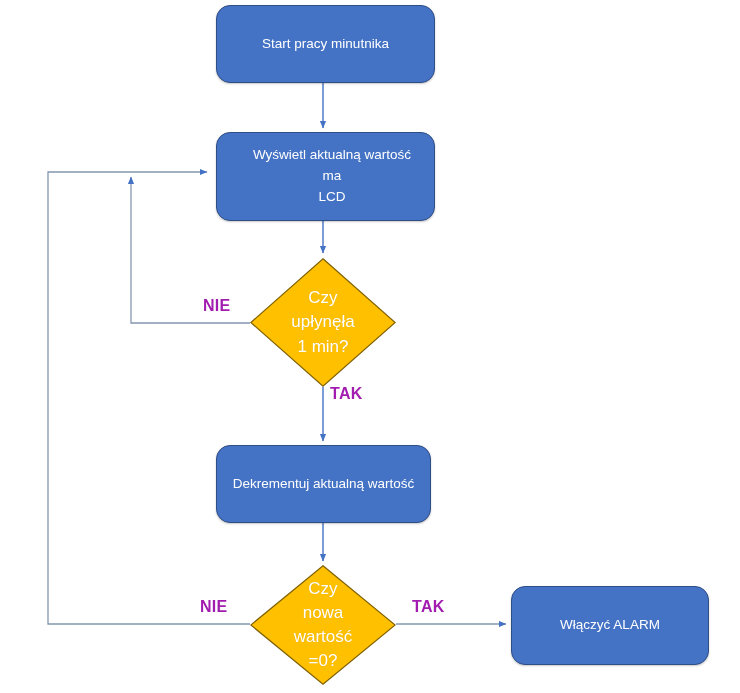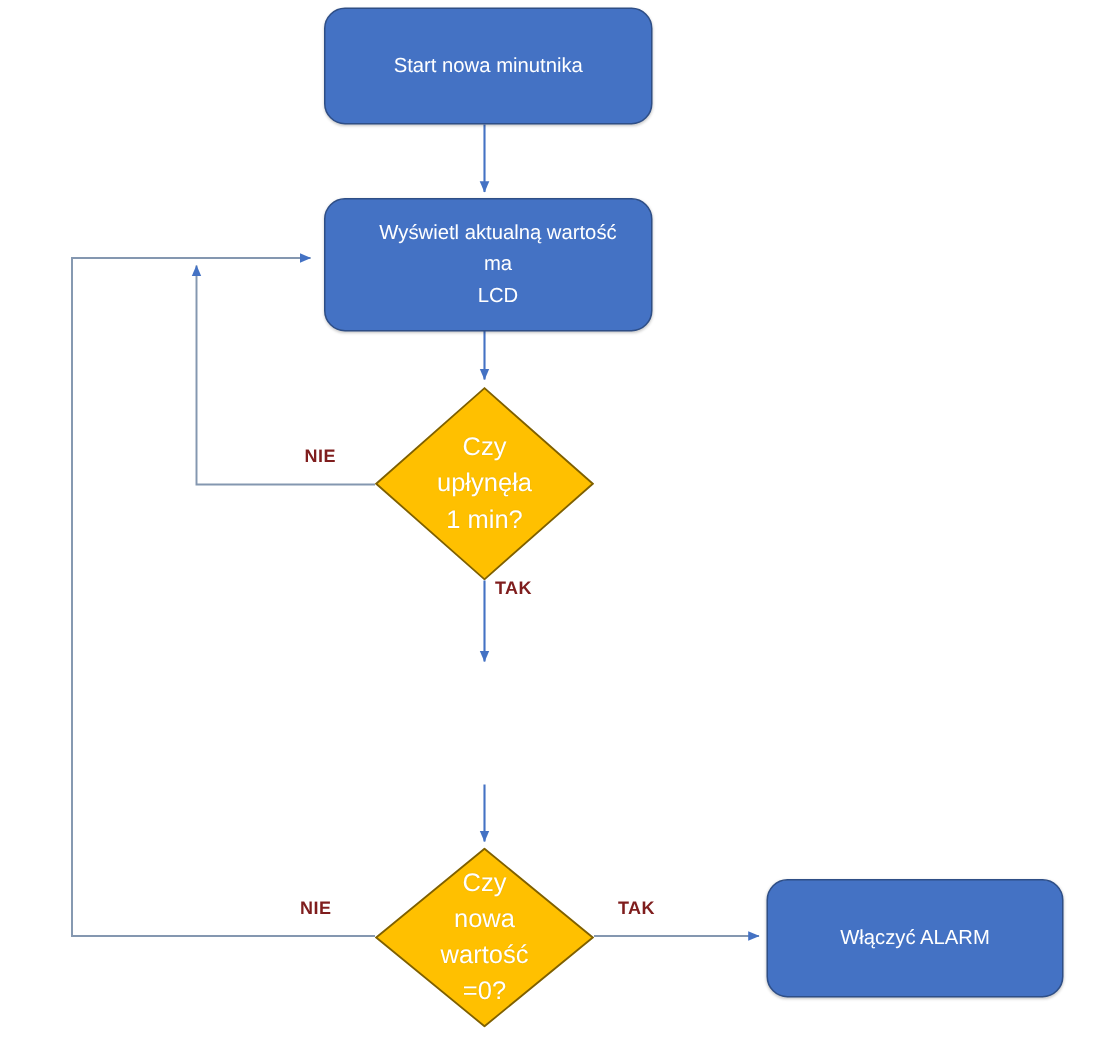--- a/index.html
+++ b/index.html
@@ -60,22 +60,22 @@
     position: relative;
     z-index: 2;
     color: #ffffff;
     font-size: 17px;
     line-height: 1.42;
     white-space: pre-line;
     text-shadow: 0 0 1px rgba(0,0,0,0.12);
   }
   .edge-label {
     position: absolute;
-    color: #7f1d1d;
-    font-size: 12px;
+    color: #a21caf;
+    font-size: 16px;
     font-weight: bold;
     letter-spacing: 0.3px;
     white-space: nowrap;
   }
 </style>
 </head>
 <body>
 
 <div id="canvas">
 
@@ -98,37 +98,40 @@
     <path d="M323,387 L323,441" fill="none" stroke="#4472C4" stroke-width="1.4" marker-end="url(#arrow-blue)"></path>
 
     <path d="M323,523 L323,561" fill="none" stroke="#4472C4" stroke-width="1.4" marker-end="url(#arrow-blue)"></path>
 
     <path d="M250,624 L48,624 L48,172 L207,172" fill="none" stroke="#8497B0" stroke-width="1.3" marker-end="url(#arrow-grey)"></path>
 
     <path d="M396,624 L506,624" fill="none" stroke="#8497B0" stroke-width="1.3" marker-end="url(#arrow-grey)"></path>
   </svg>
 
   <div class="node process" style="left:216px; top:5px; width:219px; height:78px;">
-    <span class="label">Start nowa minutnika</span>
+    <span class="label">Start pracy minutnika</span>
   </div>
 
   <div class="node process" style="left:216px; top:132px; width:219px; height:89px;padding-left:27px;">
     <span class="label">Wyświetl aktualną wartość ma
 LCD</span>
   </div>
 
   <div class="node decision" style="left:250px; top:258px; width:146px; height:129px;">
     <svg class="diamond-shape" viewBox="0 0 146 129" preserveAspectRatio="none" xmlns="http://www.w3.org/2000/svg">
       <polygon points="73,0.8 145.2,64.5 73,128.2 0.8,64.5" fill="#FFC000" stroke="#7F6000" stroke-width="1.2"></polygon>
     </svg>
     <span class="label">Czy
 upłynęła
 1 min?</span>
   </div>
 
+  <div class="node process" style="left:216px; top:445px; width:215px; height:78px;">
+    <span class="label">Dekrementuj aktualną wartość</span>
+  </div>
 
   <div class="node decision" style="left:250px; top:565px; width:146px; height:120px;">
     <svg class="diamond-shape" viewBox="0 0 146 120" preserveAspectRatio="none" xmlns="http://www.w3.org/2000/svg">
       <polygon points="73,0.8 145.2,60 73,119.2 0.8,60" fill="#FFC000" stroke="#7F6000" stroke-width="1.2"></polygon>
     </svg>
     <span class="label">Czy
 nowa
 wartość
 =0?</span>
   </div>

